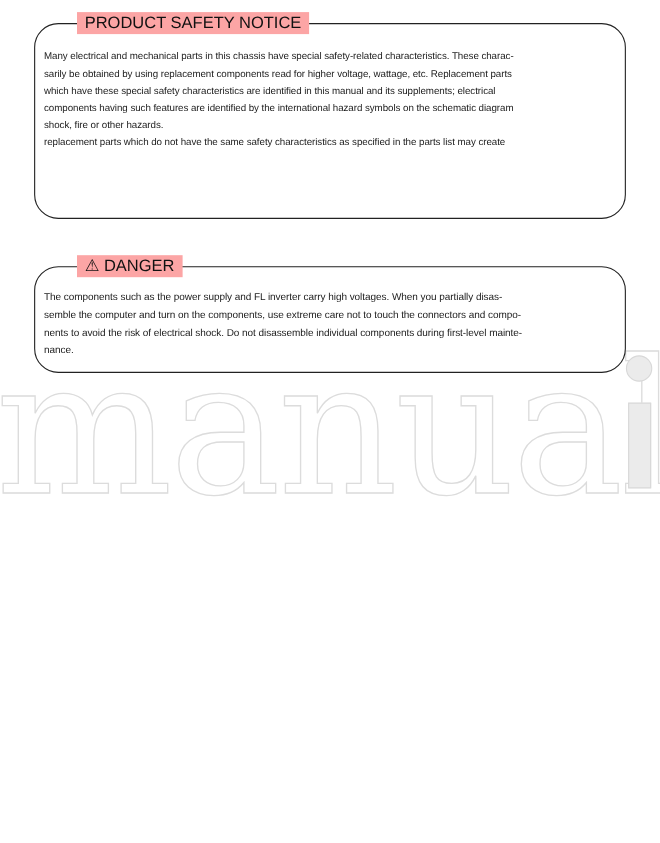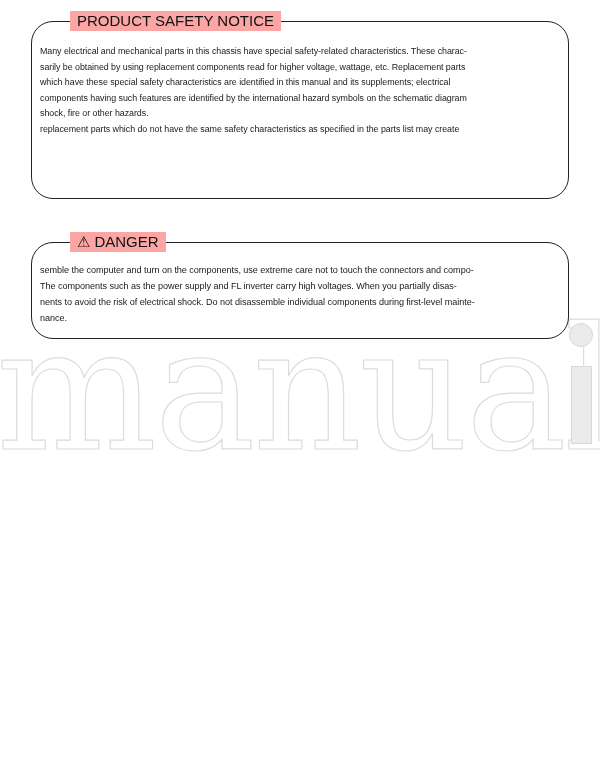--- a/index.html
+++ b/index.html
@@ -34,18 +34,18 @@
     <p>shock, fire or other hazards.</p>
     <p>replacement parts which do not have the same safety characteristics as specified in the parts list may create</p>
   </div>
 </div>
 
 <div class="box" id="danger">
   <div class="box-title">
     <span class="warn">⚠</span><span>DANGER</span>
   </div>
   <div class="body-text">
+    <p>The components such as the power supply and FL inverter carry high voltages. When you partially disas-</p>
     <p>semble the computer and turn on the components, use extreme care not to touch the connectors and compo-</p>
-    <p>The components such as the power supply and FL inverter carry high voltages. When you partially disas-</p>
     <p>nents to avoid the risk of electrical shock. Do not disassemble individual components during first-level mainte-</p>
     <p>nance.</p>
   </div>
 </div>
 
 </body></html>

